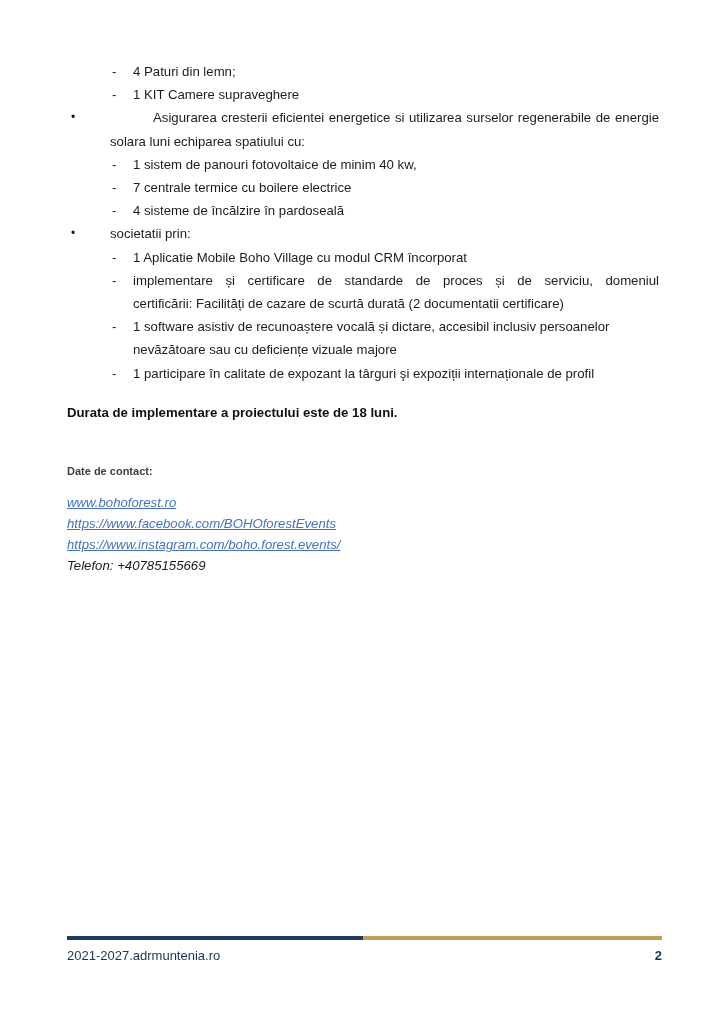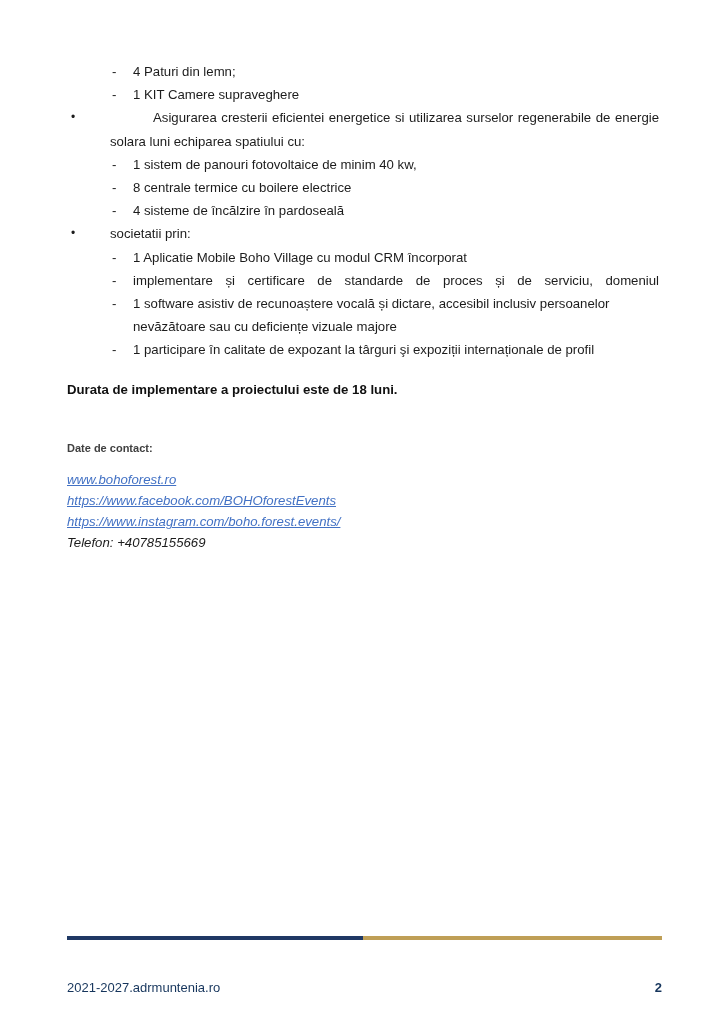--- a/index.html
+++ b/index.html
@@ -168,21 +168,20 @@
     position: absolute;
     left: 67px;
     top: 18px;
     width: 595px;
     display: flex;
     justify-content: space-between;
     align-items: baseline;
     font-size: 13px;
     line-height: 20px;
     color: #16355c;
-    margin-top: 32px;
   }
   .footer-text .page-num {
     font-weight: bold;
     color: #16355c;
   }
 </style>
 </head>
 <body>
 
 <div class="page">
@@ -205,41 +204,42 @@
       <span class="rest-line">solara luni echiparea spatiului cu:</span>
     </div>
 
     <div class="dash-item">
       <span class="marker">-</span>
       <span>1 sistem de panouri fotovoltaice de minim 40 kw,</span>
     </div>
 
     <div class="dash-item">
       <span class="marker">-</span>
-      <span>8 centrale termice cu boilere electrice</span>
+      <span>7 centrale termice cu boilere electrice</span>
     </div>
 
     <div class="dash-item">
       <span class="marker">-</span>
       <span>4 sisteme de încălzire în pardoseală</span>
     </div>
 
     <div class="bullet-item">
       <span class="marker">•</span>
       <span class="rest-line">societatii prin:</span>
     </div>
 
     <div class="dash-item">
       <span class="marker">-</span>
       <span>1 Aplicatie Mobile Boho Village cu modul CRM încorporat</span>
     </div>
 
     <div class="dash-item justify">
       <span class="marker">-</span>
       <span class="line-a">implementare și certificare de standarde de proces și de serviciu, domeniul</span>
+      <span class="line-b">certificării: Facilități de cazare de scurtă durată  (2 documentatii certificare)</span>
     </div>
 
     <div class="dash-item">
       <span class="marker">-</span>
       <span class="soft-wrap">1 software asistiv de recunoaștere vocală și dictare, accesibil inclusiv persoanelor</span>
       <span class="soft-wrap">nevăzătoare sau cu deficiențe vizuale majore</span>
     </div>
 
     <div class="dash-item">
       <span class="marker">-</span>

